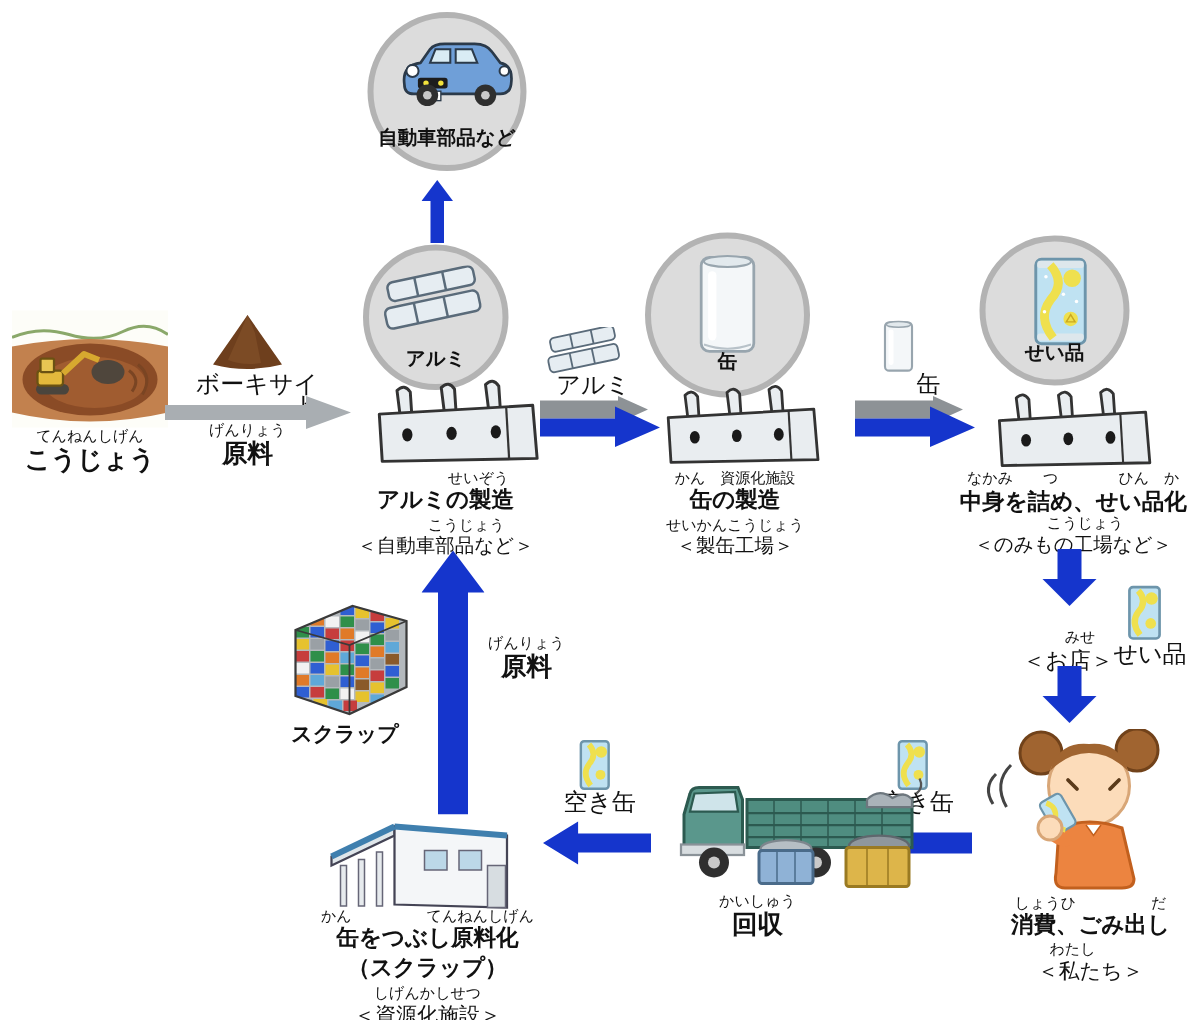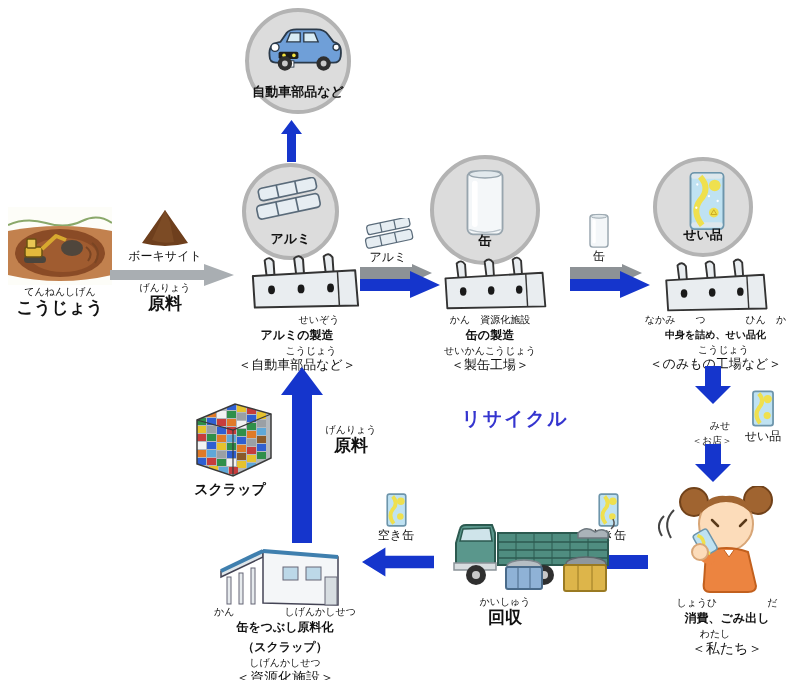--- a/index.html
+++ b/index.html
@@ -6,25 +6,25 @@
     --arrow-blue:#1535cc; --arrow-gray:#a9aeb2; --arrow-gray-dark:#8d9296;
     --circle-fill:#dcdcdc; --circle-border:#b3b3b3; --recycle-text:#3535cf;
   }
   html,body{margin:0;padding:0;background:#fff;}
   #stage{position:relative;width:800px;height:680px;background:#fff;overflow:hidden;
          font-family:"DejaVu Sans",sans-serif;color:#111;border-radius:31px;}
   .abs{position:absolute;}
   .lbl{text-align:center;}
   .ruby{font-size:10px;line-height:11px;white-space:pre;}
   .main17{font-size:17px;font-weight:bold;line-height:21px;}
-  .main16{font-size:12px;font-weight:bold;line-height:20px;}
-  .main15{font-size:10px;font-weight:bold;line-height:19px;}
+  .main16{font-size:15px;font-weight:bold;line-height:20px;font-family:Liberation Mono, monospace;}
+  .main15{font-size:15px;font-weight:bold;line-height:19px;}
   .sub14{font-size:14px;line-height:18px;}
   .sub13{font-size:13px;line-height:17px;}
-  .small12{font-size:12px;line-height:14px;}
+  .small12{font-size:16px;line-height:14px;text-align:right;}
   .circle{border-radius:50%;background:var(--circle-fill);border:4px solid var(--circle-border);box-sizing:border-box;}
   .circle-label{position:absolute;left:0;right:0;text-align:center;font-weight:bold;font-size:13px;}
   .arr-blue{fill:var(--arrow-blue);}
   .arr-gray{fill:var(--arrow-gray);}
   .arr-gray2{fill:var(--arrow-gray-dark);}
   .recycle{color:var(--recycle-text);font-size:19px;font-weight:bold;letter-spacing:2px;}
   .sh-r22{position:relative;left:22px;} .sh-r14{position:relative;left:14px;}
   .sh-r8{position:relative;left:8px;}  .sh-l12{position:relative;left:-12px;}
   svg{display:block;}
 </style>
@@ -323,21 +323,21 @@
     <path d="M50,14 L125,20" stroke="#3f7fae" stroke-width="4"></path>
     <path d="M50,14 L8,34" stroke="#3f7fae" stroke-width="4"></path>
     <rect x="14" y="40" width="4" height="27" fill="#e7ebee" stroke="#667" stroke-width="1"></rect>
     <rect x="26" y="36" width="4" height="31" fill="#e7ebee" stroke="#667" stroke-width="1"></rect>
     <rect x="38" y="31" width="4" height="36" fill="#e7ebee" stroke="#667" stroke-width="1"></rect>
     <rect x="70" y="30" width="15" height="13" fill="#bcd8e8" stroke="#667" stroke-width="1"></rect>
     <rect x="93" y="30" width="15" height="13" fill="#bcd8e8" stroke="#667" stroke-width="1"></rect>
     <rect x="112" y="40" width="12" height="28" fill="#d7dde1" stroke="#667" stroke-width="1"></rect>
   </svg>
   <div class="abs lbl" style="left:200px;top:606px;width:170px;">
-    <div class="ruby">かん　　　　　しげんかしせつ</div>
+    <div class="ruby">かん　　　　　てんねんしげん</div>
     <div class="main16">缶をつぶし原料化</div>
     <div class="main16">（スクラップ）</div>
     <div class="ruby">しげんかしせつ</div>
     <div class="sub14">＜資源化施設＞</div>
   </div>
 
   <svg class="abs" style="left:281px;top:367px;" width="42" height="176" viewBox="0 0 42 176">
     <polygon class="arr-blue" points="21,0 42,28 31,28 31,176 11,176 11,28 0,28"></polygon>
   </svg>
 
@@ -408,15 +408,14 @@
     <polyline points="14,22 50,32 88,16" fill="none" stroke="#3a3a3a" stroke-width="1.2"></polyline>
     <line x1="50" y1="32" x2="50" y2="78" stroke="#3a3a3a" stroke-width="1.2"></line>
   </svg>
   <div class="abs lbl" style="left:170px;top:481px;width:120px;font-size:14px;font-weight:bold;">スクラップ</div>
 
   <div class="abs lbl" style="left:316px;top:424px;width:70px;">
     <div class="ruby">げんりょう</div>
     <div class="main17">原料</div>
   </div>
 
-  <div class="abs lbl recycle" style="left:450px;top:406px;width:130px;">リサイクル</div>
 
 </div>
 
 </body></html>

